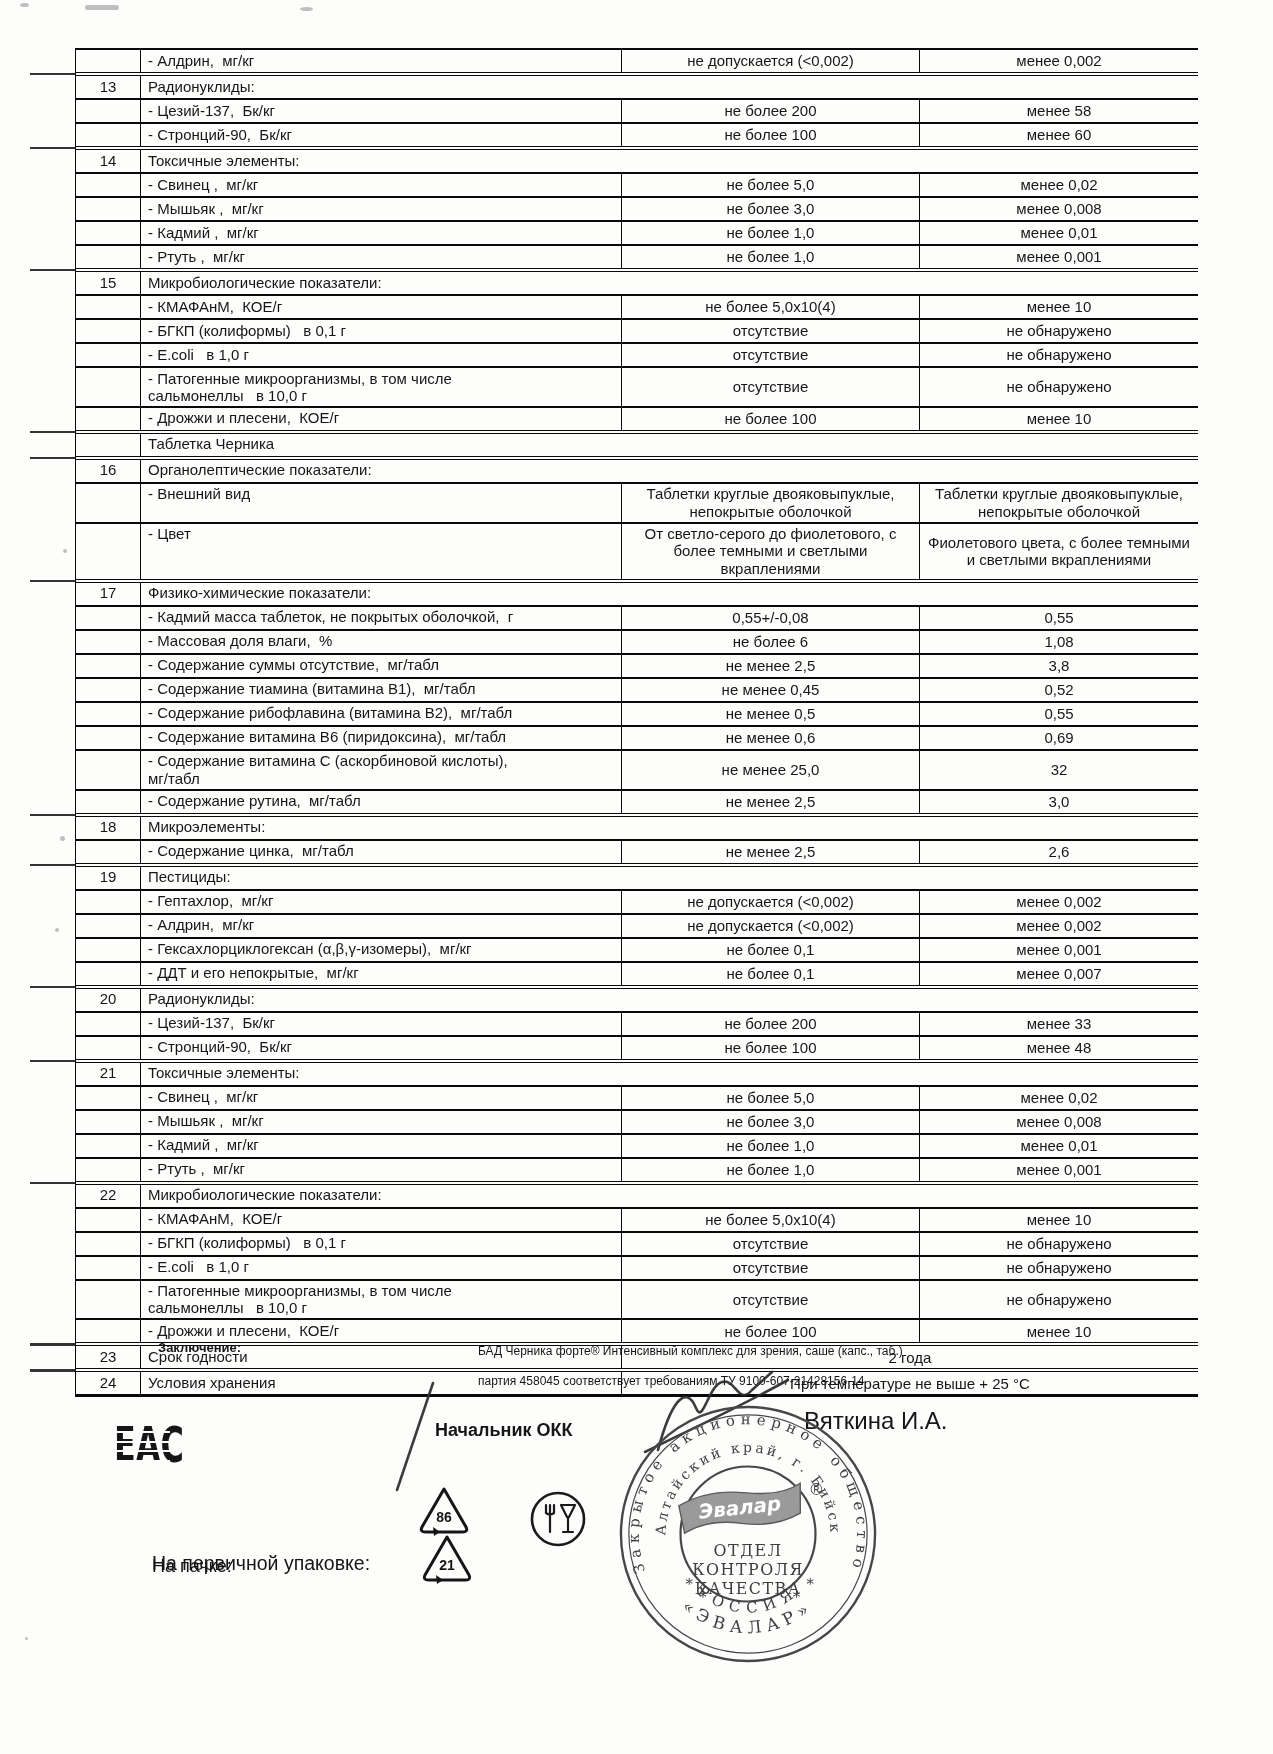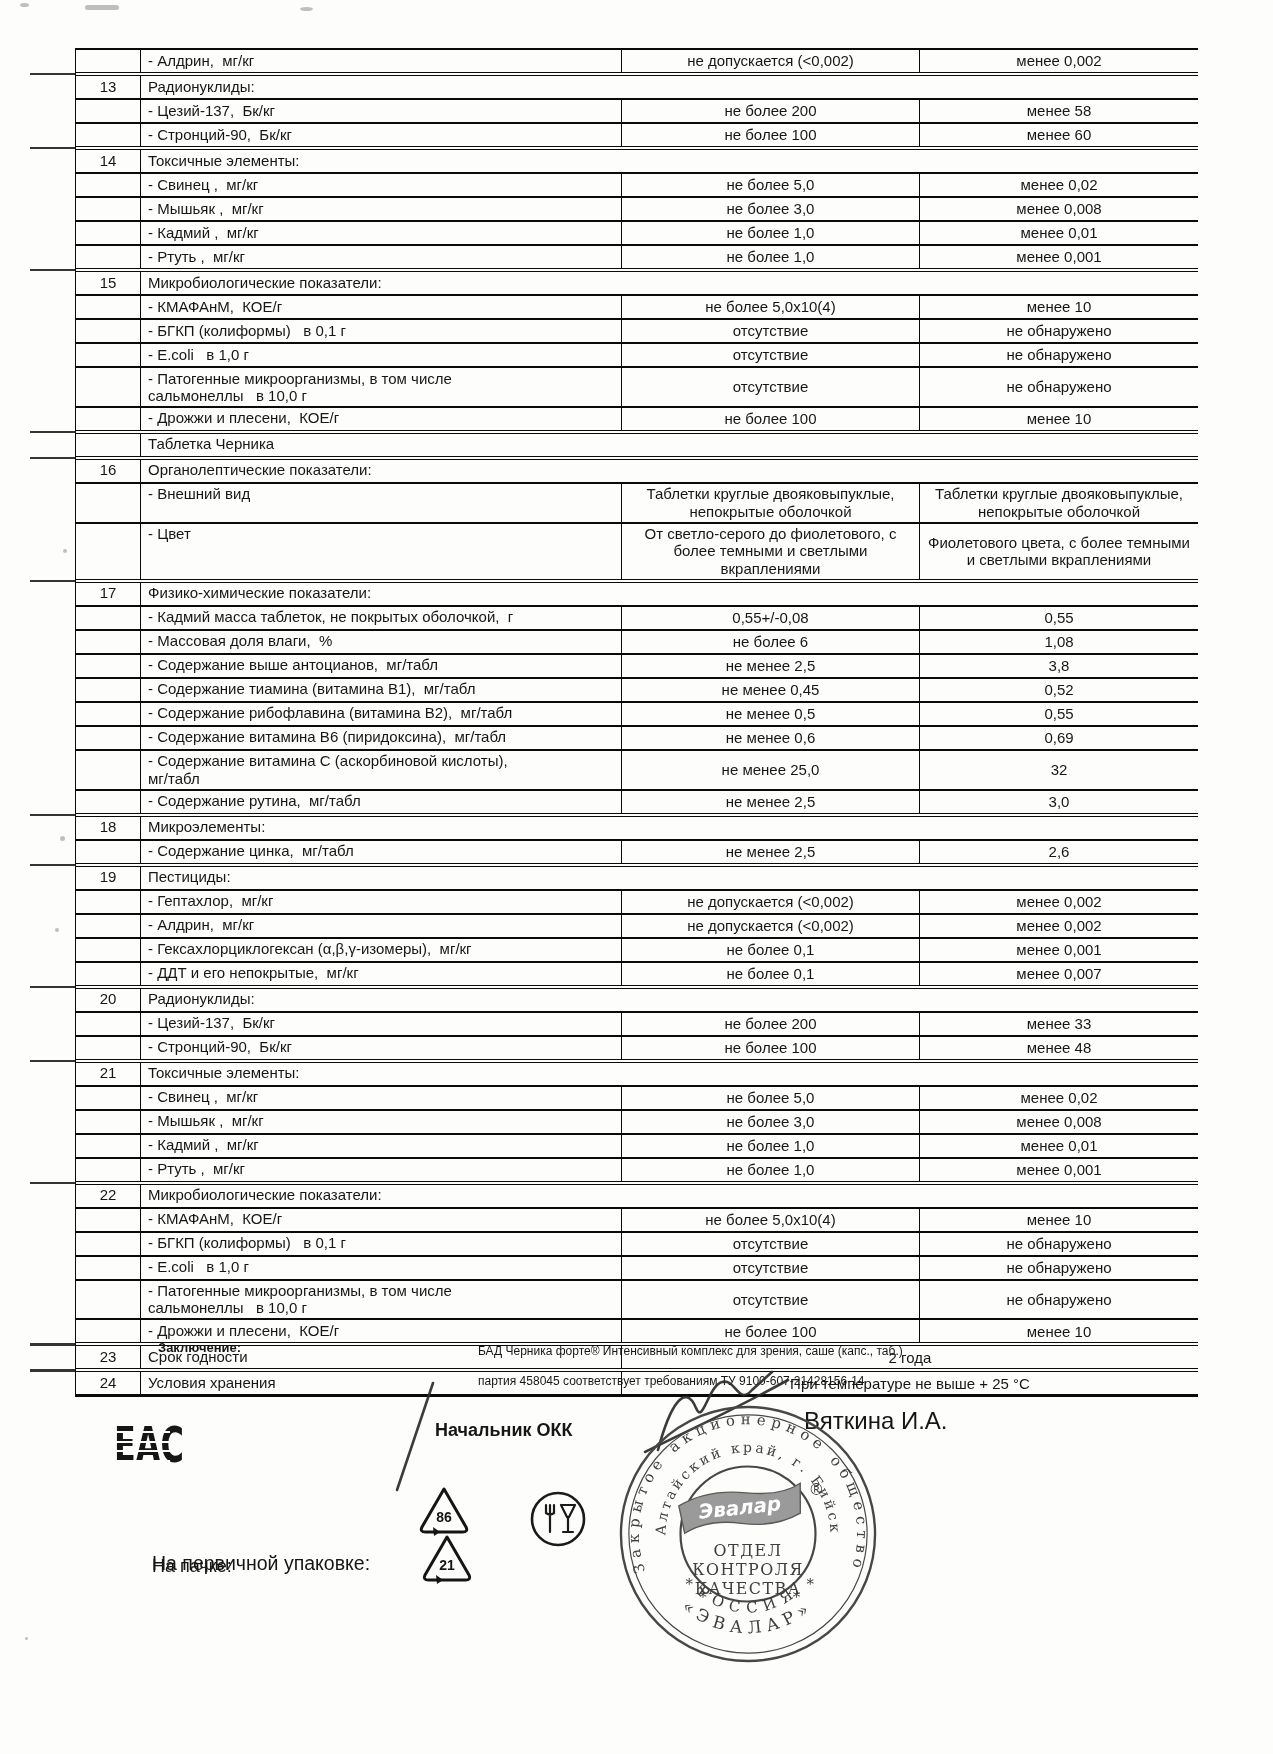--- a/index.html
+++ b/index.html
@@ -174,21 +174,21 @@
         <div class="c c-val">0,55</div>
       </div>
       <div class="r dat">
         <div class="c c-num"></div>
         <div class="c c-name">- Массовая доля влаги,  %</div>
         <div class="c c-req">не более 6</div>
         <div class="c c-val">1,08</div>
       </div>
       <div class="r dat">
         <div class="c c-num"></div>
-        <div class="c c-name">- Содержание выше антоцианов,  мг/табл</div>
+        <div class="c c-name">- Содержание суммы отсутствие,  мг/табл</div>
         <div class="c c-req">не менее 2,5</div>
         <div class="c c-val">3,8</div>
       </div>
       <div class="r dat">
         <div class="c c-num"></div>
         <div class="c c-name">- Содержание тиамина (витамина В1),  мг/табл</div>
         <div class="c c-req">не менее 0,45</div>
         <div class="c c-val">0,52</div>
       </div>
       <div class="r dat">

